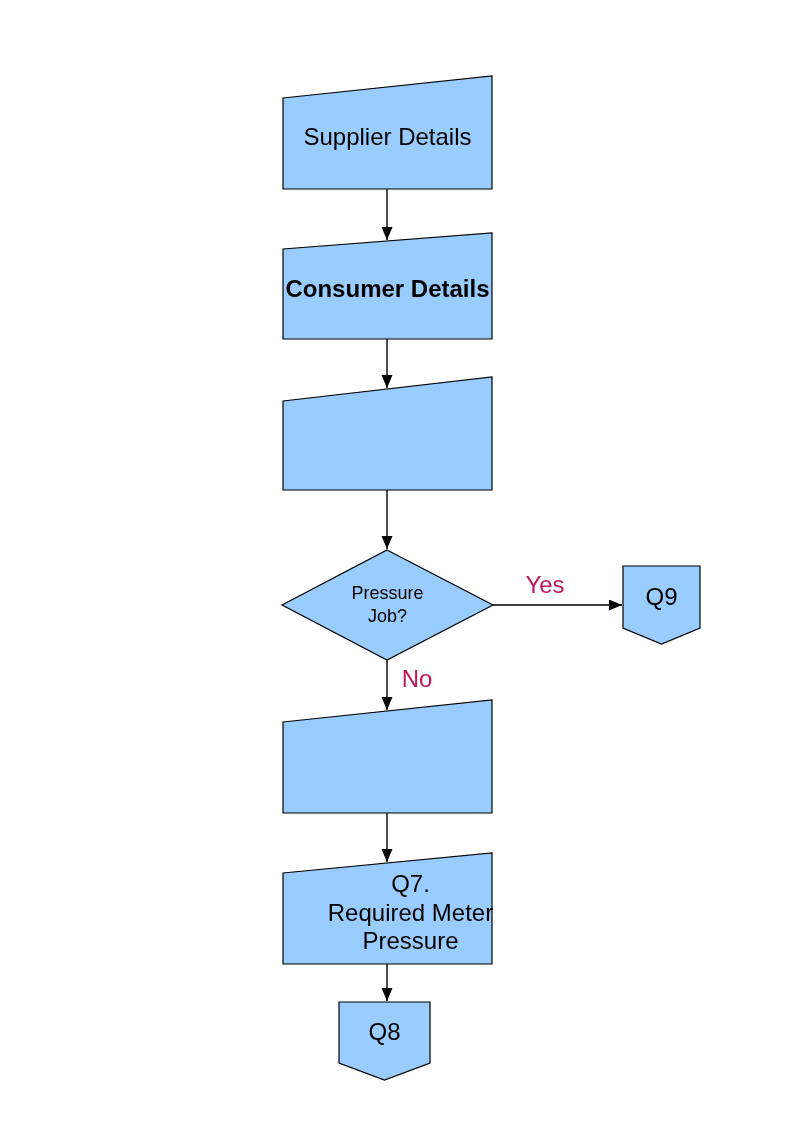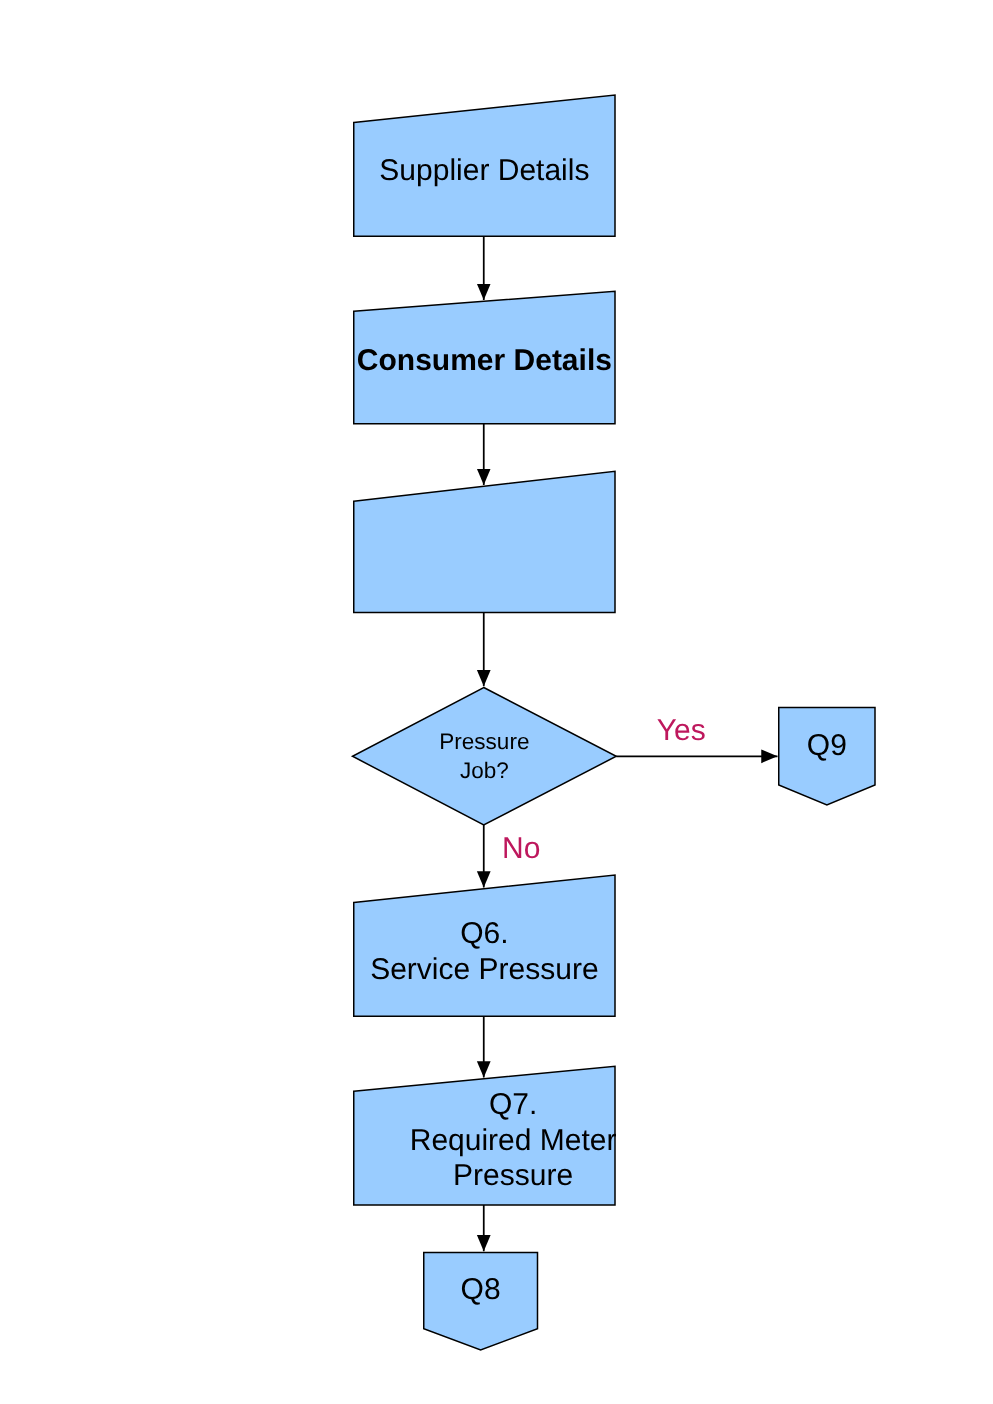--- a/index.html
+++ b/index.html
@@ -92,22 +92,20 @@
   <div class="label" style="left:283px; top:87px; width:209px; height:101px;">Supplier Details</div>
 
   <div class="label" style="left:283px; top:240px; width:209px; height:99px;font-weight:bold;">Consumer Details</div>
 
 
   <div class="label small" style="left:292px; top:550px; width:191px; height:110px;">Pressure
 Job?</div>
 
   <div class="label" style="left:623px; top:566px; width:77px; height:62px;">Q9</div>
 
-  <div class="label" style="left:283px; top:710px; width:209px; height:103px;">Q6.
-Service Pressure</div>
 
   <div class="label" style="left:283px; top:862px; width:209px; height:102px;padding-left:23px;">Q7.
 Required Meter
 Pressure</div>
 
   <div class="label" style="left:339px; top:1002px; width:91px; height:61px;">Q8</div>
 
   <div class="edge-label" style="left:500px; top:571px; width:90px; height:28px;">Yes</div>
 
   <div class="edge-label" style="left:393px; top:665px; width:48px; height:28px;">No</div>

